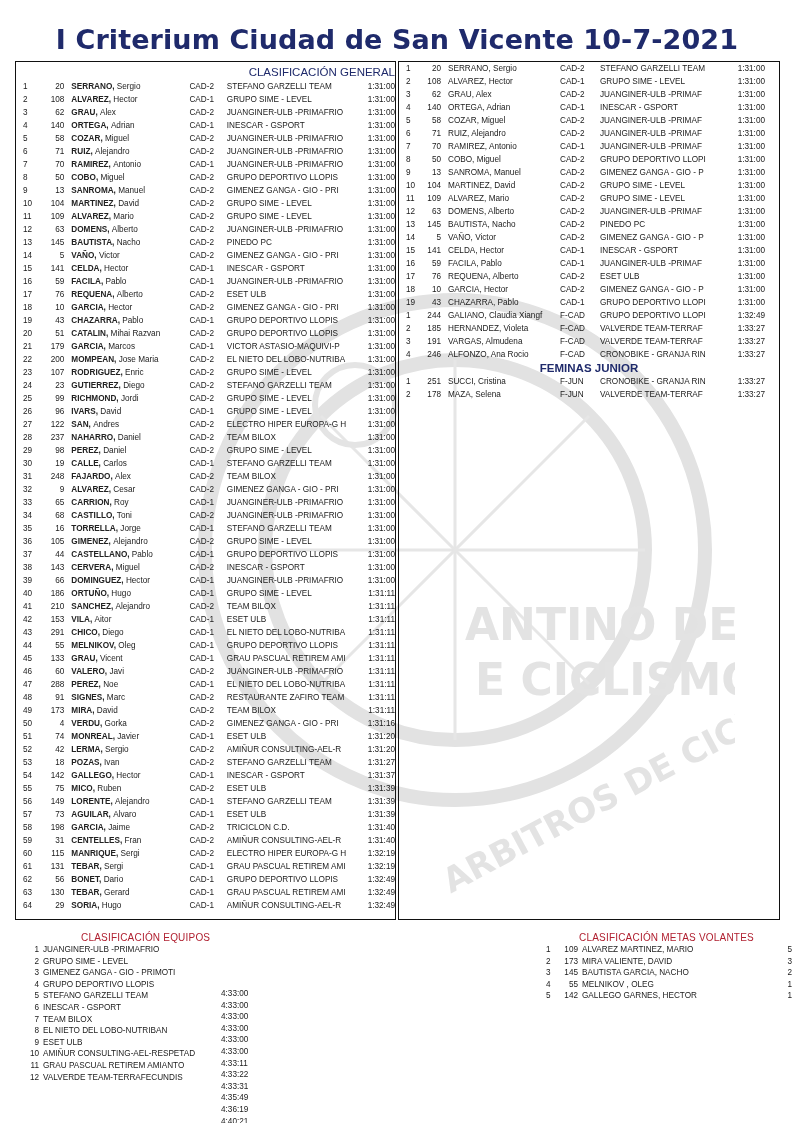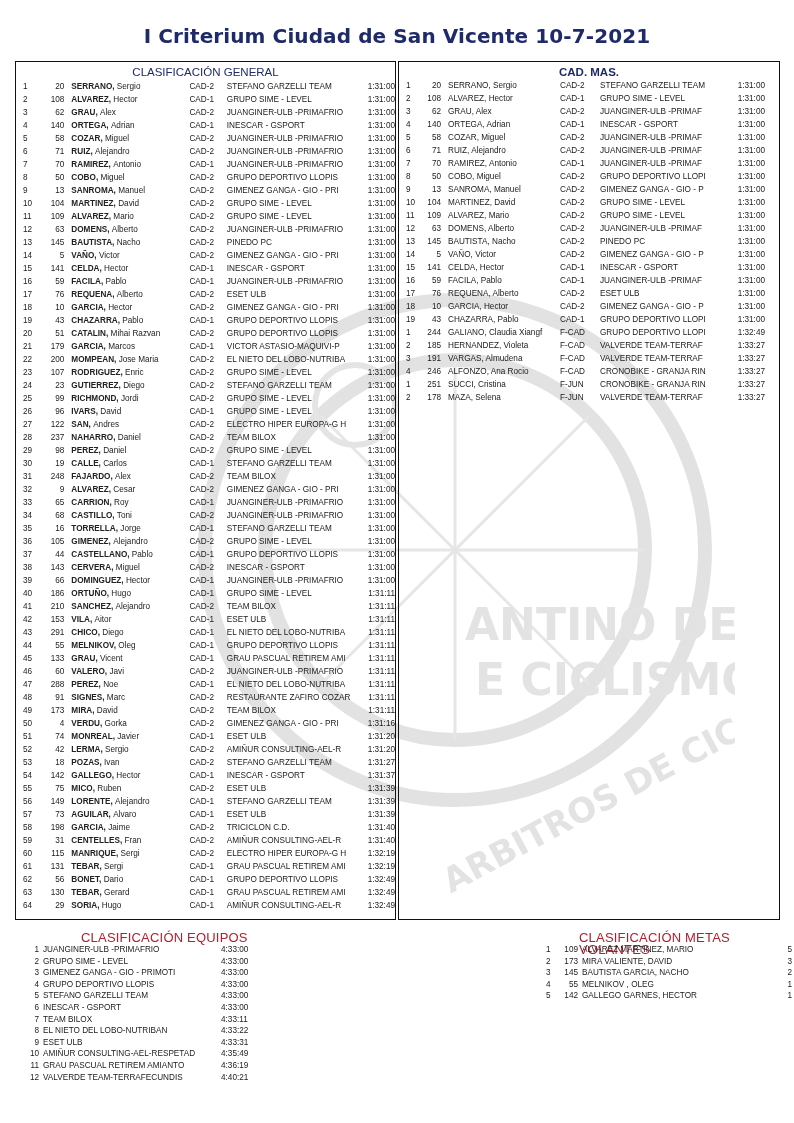--- a/index.html
+++ b/index.html
@@ -1,49 +1,49 @@
 <!DOCTYPE html>
 <html><head>
 <meta charset="utf-8">
 <style>
   html, body { margin: 0; padding: 0; background: #ffffff; }
   body { width: 794px; height: 1123px; position: relative; overflow: hidden; font-family: "Liberation Sans", sans-serif; color: #1a1a1a; }
   .watermark { position: absolute; left: 175px; top: 200px; width: 560px; height: 700px; pointer-events: none; }
-  .title { position: absolute; left: 0; top: 24px; width: 794px; text-align: center; font-family: "DejaVu Sans", sans-serif; font-weight: bold; font-size: 20px; color: #1f2a6b; letter-spacing: 0.1px; }
+  .title { position: absolute; left: 0; top: 24px; width: 794px; text-align: center; font-family: "DejaVu Sans", sans-serif; font-weight: bold; font-size: 27px; color: #1f2a6b; letter-spacing: 0.1px; }
   .box { position: absolute; border: 1.5px solid #111; background: transparent; }
   .box-left { left: 15px; top: 61px; width: 379px; height: 857px; }
   .box-right { left: 398px; top: 61px; width: 380px; height: 857px; }
   .sec-title { text-align: center; font-size: 11.5px; height: 14px; line-height: 14px; }
-  .sec-title.gen { color: #1f2a6b; font-weight: normal; margin-top: 3px; }
+  .sec-title.gen { color: #1f2a6b; font-weight: normal; margin-top: 3px; text-align: right; }
   .sec-title.cat { color: #1f2a6b; font-weight: bold; }
   .rows { font-size: 8.2px; }
   .row { display: flex; height: 13px; line-height: 13px; white-space: nowrap; }
   .c-pos { width: 18px; padding-left: 7px; box-sizing: content-box; }
   .c-dor { width: 24px; text-align: right; padding-right: 7px; }
   .c-name { width: 120px; overflow: hidden; }
   .c-cat { width: 38px; }
   .c-team { width: 135px; overflow: hidden; }
   .c-time { width: 36px; text-align: right; }
   .box-left .c-name { font-weight: bold; color: #222; }
   .box-left .c-name .fn { font-weight: normal; }
   .box-left .rows { margin-top: 1px; }
   .box-right .c-pos { width: 15px; }
   .box-right .c-dor { width: 20px; }
   .box-right .c-name { width: 112px; }
   .box-right .c-cat { width: 40px; }
   .box-right .c-team { width: 128px; }
   .box-right .c-time { width: 37px; }
   .bottom-sec { position: absolute; font-size: 8.2px; }
-  .bottom-title { color: #b02030; font-size: 13px; height: 12px; line-height: 12px; letter-spacing: 0.2px; }
+  .bottom-title { color: #b02030; font-size: 10px; height: 12px; line-height: 12px; letter-spacing: 0.2px; }
   .b-row { display: flex; height: 11.6px; line-height: 11.6px; white-space: nowrap; }
   .teams { left: 24px; top: 932px; }
   .teams .bottom-title { padding-left: 57px; }
   .teams .t-pos { width: 15px; text-align: right; padding-right: 4px; }
   .teams .t-name { width: 178px; }
-  .teams .t-time { width: 40px; }
+  .teams .t-time { width: 40px; margin-top: 44px; }
   .sprints { left: 546px; top: 932px; }
   .sprints .bottom-title { padding-left: 33px; }
   .sprints .s-pos { width: 10px; }
   .sprints .s-dor { width: 22px; text-align: right; padding-right: 4px; }
   .sprints .s-name { width: 190px; }
   .sprints .s-pts { width: 20px; text-align: right; }
 </style>
 </head>
 <body>
 
@@ -443,21 +443,21 @@
         <span class="c-name"><span>PEREZ,</span> <span class="fn">Noe</span></span>
         <span class="c-cat">CAD-1</span>
         <span class="c-team">EL NIETO DEL LOBO-NUTRIBA</span>
         <span class="c-time">1:31:11</span>
       </div>
       <div class="row">
         <span class="c-pos">48</span>
         <span class="c-dor">91</span>
         <span class="c-name"><span>SIGNES,</span> <span class="fn">Marc</span></span>
         <span class="c-cat">CAD-2</span>
-        <span class="c-team">RESTAURANTE ZAFIRO COZAR</span>
+        <span class="c-team">RESTAURANTE ZAFIRO TEAM</span>
         <span class="c-time">1:31:11</span>
       </div>
       <div class="row">
         <span class="c-pos">49</span>
         <span class="c-dor">173</span>
         <span class="c-name"><span>MIRA,</span> <span class="fn">David</span></span>
         <span class="c-cat">CAD-2</span>
         <span class="c-team">TEAM BILOX</span>
         <span class="c-time">1:31:11</span>
       </div>
@@ -579,21 +579,20 @@
         <span class="c-name"><span>SORIA,</span> <span class="fn">Hugo</span></span>
         <span class="c-cat">CAD-1</span>
         <span class="c-team">AMIÑUR CONSULTING-AEL-R</span>
         <span class="c-time">1:32:49</span>
       </div>
     </div>
 </div>
 
 <div class="box box-right">
   <div id="cat-container">
-      <div class="sec-title cat" style="margin-top:3px">CAD. MAS.</div>
       <div class="rows">
         <div class="row">
           <span class="c-pos">1</span>
           <span class="c-dor">20</span>
           <span class="c-name">SERRANO, Sergio</span>
           <span class="c-cat">CAD-2</span>
           <span class="c-team">STEFANO GARZELLI TEAM</span>
           <span class="c-time">1:31:00</span>
         </div>
         <div class="row">
@@ -768,20 +767,21 @@
         </div>
         <div class="row">
           <span class="c-pos">4</span>
           <span class="c-dor">246</span>
           <span class="c-name">ALFONZO, Ana Rocio</span>
           <span class="c-cat">F-CAD</span>
           <span class="c-team">CRONOBIKE - GRANJA RIN</span>
           <span class="c-time">1:33:27</span>
         </div>
       </div>
+      <div class="sec-title cat">FEMINAS JUNIOR</div>
       <div class="rows">
         <div class="row">
           <span class="c-pos">1</span>
           <span class="c-dor">251</span>
           <span class="c-name">SUCCI, Cristina</span>
           <span class="c-cat">F-JUN</span>
           <span class="c-team">CRONOBIKE - GRANJA RIN</span>
           <span class="c-time">1:33:27</span>
         </div>
         <div class="row">

